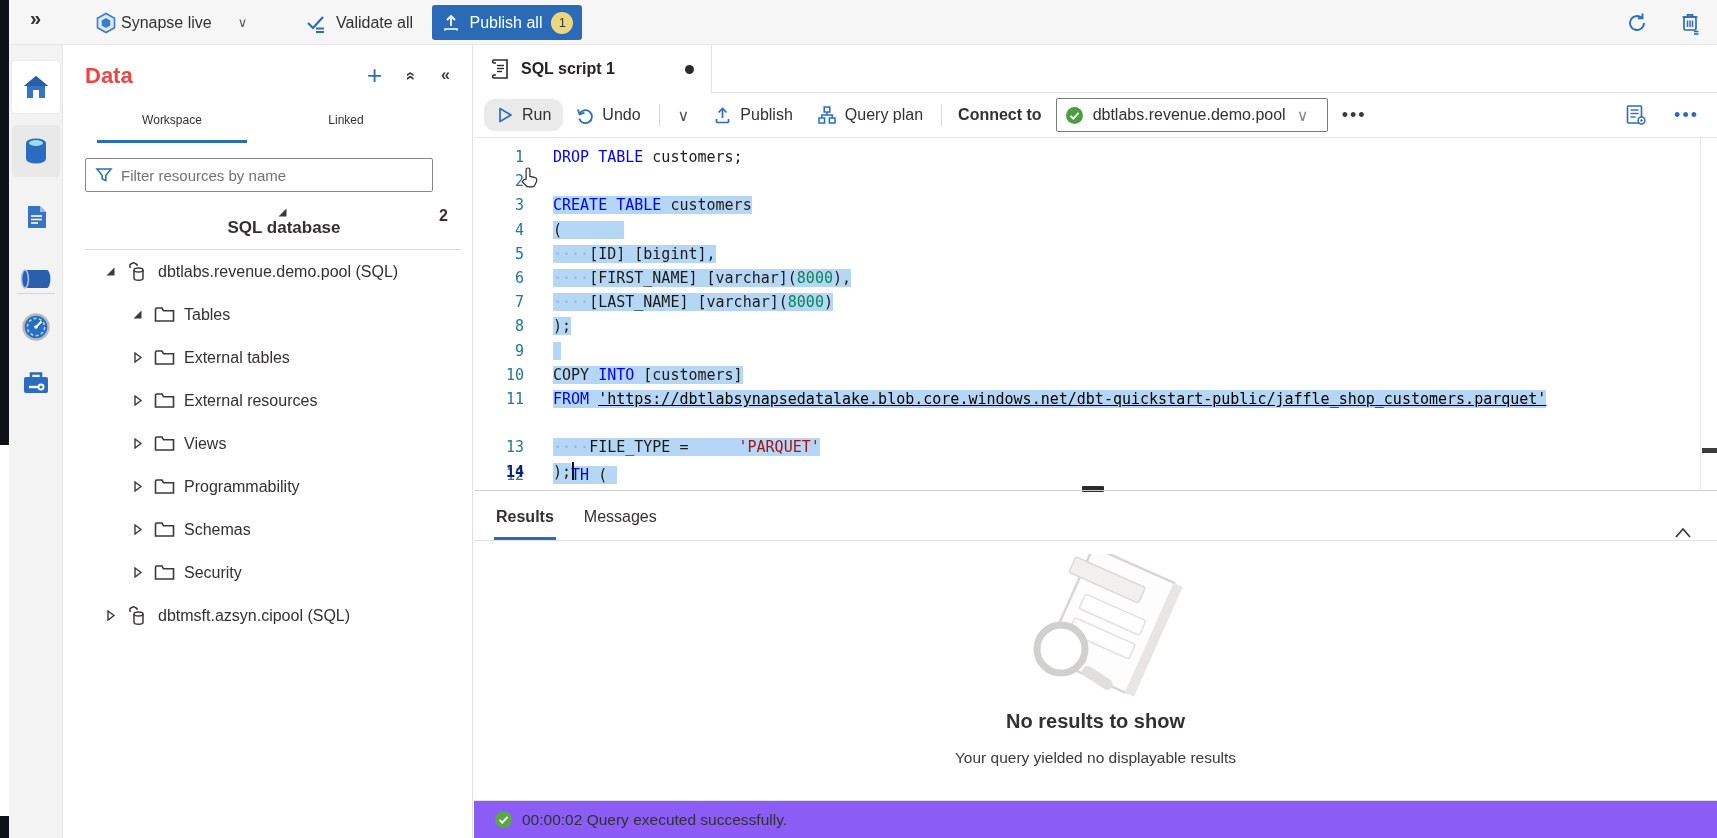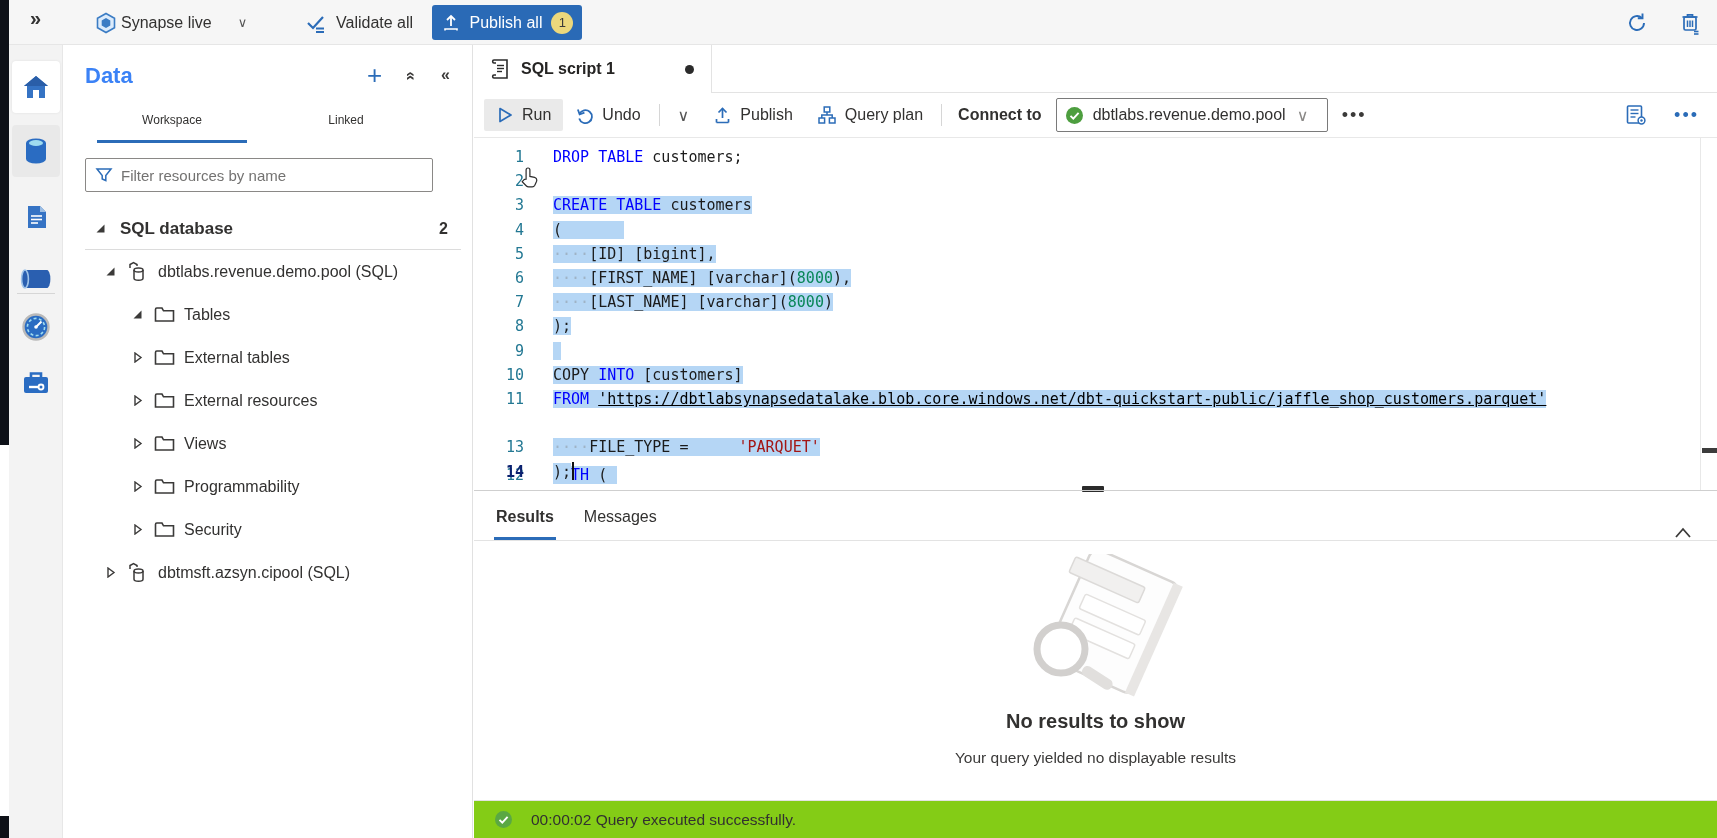--- a/index.html
+++ b/index.html
@@ -24,54 +24,54 @@
 
   
   .rail { position:absolute; left:9px; top:45px; width:54px; height:793px; background:#f3f3f3; border-right:1px solid #e7e7e7; }
   .rail-item { position:absolute; left:3px; width:48px; height:52px; display:flex; align-items:center; justify-content:center; border-radius:4px; }
   .rail-item.card { background:#fff; box-shadow:0 0 3px rgba(0,0,0,.08); }
   .rail-item.sel  { background:#e9e9e9; }
   .rail-div { position:absolute; left:8px; width:38px; height:1px; background:#d6d6d6; }
 
   
   .datapanel { position:absolute; left:63px; top:45px; width:410px; height:793px; background:#fff; border-right:1px solid #e1e1e1; }
-  .dp-title { position:absolute; left:22px; top:18px; font-size:22px; font-weight:700; color:#3b82f6; }
+  .dp-title { position:absolute; left:22px; top:18px; font-size:22px; font-weight:700; color:#ef4444; }
   .dp-hicons { position:absolute; right:22px; top:20px; display:flex; gap:26px; align-items:center; }
   .dp-plus { color:#2b6cb8; font-size:26px; font-weight:400; line-height:20px; }
   .dp-chev2, .dp-coll { color:#3b3a39; font-size:16px; font-weight:700; }
   .dp-chev2 { display:inline-block; transform:rotate(90deg); letter-spacing:-2px; }
   .dp-tabs { position:absolute; left:22px; top:58px; width:348px; height:40px; display:flex; }
   .dp-tab { flex:1; text-align:center; font-size:12px; color:#323130; padding-top:10px; position:relative; cursor:pointer; }
   .dp-tab.active::after { content:""; position:absolute; left:12px; right:12px; bottom:0; height:3px; background:#2b6cb8; }
   .dp-filter { position:absolute; left:22px; top:113px; width:348px; height:34px; border:1px solid #8a8886; border-radius:2px;
                display:flex; align-items:center; padding:0 9px; gap:8px; background:#fff; }
   .dp-filter input { border:none; outline:none; flex:1; font-size:15px; color:#323130; font-family:"Liberation Sans",sans-serif; }
   .dp-filter input::placeholder { color:#737271; }
 
   .tree { position:absolute; left:0; top:162px; width:410px; }
   .trow { height:43px; display:flex; align-items:center; font-size:16px; color:#323130; cursor:pointer; position:relative; }
   .trow .tri { width:14px; display:inline-block; color:#3b3a39; font-size:11px; }
   .trow .ticon { margin:0 9px 0 8px; display:flex; }
   .trow .cnt { position:absolute; right:25px; font-weight:700; font-size:16px; }
-  .trow.header { font-weight:700; font-size:17px; }
+  .trow.header { font-weight:700; font-size:17px;flex-direction:column; }
   .trow.header::after { content:""; position:absolute; left:22px; right:12px; bottom:0; height:1px; background:#dcdcdc; }
 
   
   .editor-wrap { position:absolute; left:474px; top:45px; width:1243px; height:793px; background:#fff; }
   .tabbar { position:absolute; left:0; top:0; width:1351px; height:48px; }
   .tabbar::after { content:""; position:absolute; left:238px; right:0; bottom:0; height:1px; background:#e3e3e3; }
   .doc-tab { position:absolute; left:3px; top:0; width:235px; height:48px; background:#fff; border-right:1px solid #e3e3e3;
              display:flex; align-items:center; gap:10px; padding-left:12px; font-size:16px; font-weight:700; color:#252423; }
   .dirty-dot { width:9px; height:9px; border-radius:50%; background:#2b2b2b; margin-left:60px; }
   .tabbar-right { position:absolute; right:16px; top:0; height:48px; display:flex; align-items:center; gap:28px; color:#2b6cb8; }
 
   .toolbar { position:absolute; left:0; top:48px; width:1243px; height:45px; border-bottom:1px solid #e8e8e8;
              display:flex; align-items:center; font-size:16px; color:#323130; }
   .tbtn { display:flex; align-items:center; gap:8px; padding:7px 12px; border-radius:2px; cursor:pointer; white-space:nowrap; }
-  .tbtn.hover { background:#eaeaea; }
+  .tbtn.hover { background:#eaeaea;border-radius:11px; }
   .tdiv { width:1px; height:22px; background:#d6d6d6; margin:0 6px; }
   .connect-label { font-weight:700; margin:0 14px 0 10px; }
   .pool-select { display:flex; align-items:center; gap:9px; border:1px solid #7a7a7a; border-radius:2px; height:34px;
                  padding:0 8px; min-width:272px; cursor:pointer; font-size:16px; }
   .pool-select .chev { color:#8a8886; margin-left:2px; }
   .more-dots { color:#3b3a39; font-size:18px; letter-spacing:2px; padding:0 14px; cursor:pointer; }
   .toolbar-right { margin-left:auto; display:flex; align-items:center; gap:26px; padding-right:18px; color:#2b6cb8; }
 
   
   .code-area { position:absolute; left:0; top:93px; width:1243px; height:352px; font-family:"DejaVu Sans Mono","Liberation Mono",monospace;
@@ -100,22 +100,22 @@
   .rtab { font-size:16px; margin-left:14px; padding:12px 8px 14px; position:relative; cursor:pointer; color:#323130; }
   .rtab.active { font-weight:700; }
   .rtab.active::after { content:""; position:absolute; left:6px; right:6px; bottom:0; height:3px; background:#2b6cb8; }
   .rtab-collapse { margin-left:auto; margin-right:24px; color:#3b3a39; cursor:pointer; }
 
   .results-body { position:absolute; left:0; top:497px; width:1243px; height:258px; background:#fff; text-align:center; }
   .empty-illustration { margin-top:12px; }
   .empty-title { font-size:20px; font-weight:700; color:#323130; margin-top:6px; }
   .empty-sub { font-size:15.5px; color:#3b3a39; margin-top:16px; }
 
-  .statusbar { position:absolute; left:0; top:755px; width:1243px; height:38px; background:#84cc16; border-top:1px solid #e2e2e2;
-               display:flex; align-items:center; padding-left:20px; gap:18px; font-size:15.5px; color:#323130; }
+  .statusbar { position:absolute; left:0; top:755px; width:1243px; height:38px; background:#8b5cf6; border-top:1px solid #e2e2e2;
+               display:flex; align-items:center; padding-left:20px; gap:9px; font-size:15.5px; color:#323130; }
 
   .hand-cursor { position:absolute; left:36px; top:68px; z-index:40; }
   svg { display:block; }
 </style>
 </head>
 <body>
 
 <div id="stage">
 
   <div class="topbar">
@@ -348,20 +348,33 @@
             <svg width="11" height="11" viewBox="0 0 11 11">
               <polygon points="3,1 9,5.5 3,10" fill="none" stroke="#3b3a39" stroke-width="1.4"></polygon>
             </svg>
           </span>
           <span class="ticon">
             <svg width="21" height="17" viewBox="0 0 21 17">
               <path d="M1.5 3.5 L1.5 15 L19.5 15 L19.5 4.8 L9.5 4.8 L8 2 L2.8 2 C2 2 1.5 2.6 1.5 3.5 Z" fill="none" stroke="#3b3a39" stroke-width="1.6"></path>
             </svg>
           </span>
           <span>Programmability</span>
+        </div>
+        <div class="trow" style="padding-left: 69px;">
+          <span class="tri">
+            <svg width="11" height="11" viewBox="0 0 11 11">
+              <polygon points="3,1 9,5.5 3,10" fill="none" stroke="#3b3a39" stroke-width="1.4"></polygon>
+            </svg>
+          </span>
+          <span class="ticon">
+            <svg width="21" height="17" viewBox="0 0 21 17">
+              <path d="M1.5 3.5 L1.5 15 L19.5 15 L19.5 4.8 L9.5 4.8 L8 2 L2.8 2 C2 2 1.5 2.6 1.5 3.5 Z" fill="none" stroke="#3b3a39" stroke-width="1.6"></path>
+            </svg>
+          </span>
+          <span>Schemas</span>
         </div>
         <div class="trow" style="padding-left: 69px;">
           <span class="tri">
             <svg width="11" height="11" viewBox="0 0 11 11">
               <polygon points="3,1 9,5.5 3,10" fill="none" stroke="#3b3a39" stroke-width="1.4"></polygon>
             </svg>
           </span>
           <span class="ticon">
             <svg width="21" height="17" viewBox="0 0 21 17">
               <path d="M1.5 3.5 L1.5 15 L19.5 15 L19.5 4.8 L9.5 4.8 L8 2 L2.8 2 C2 2 1.5 2.6 1.5 3.5 Z" fill="none" stroke="#3b3a39" stroke-width="1.6"></path>

